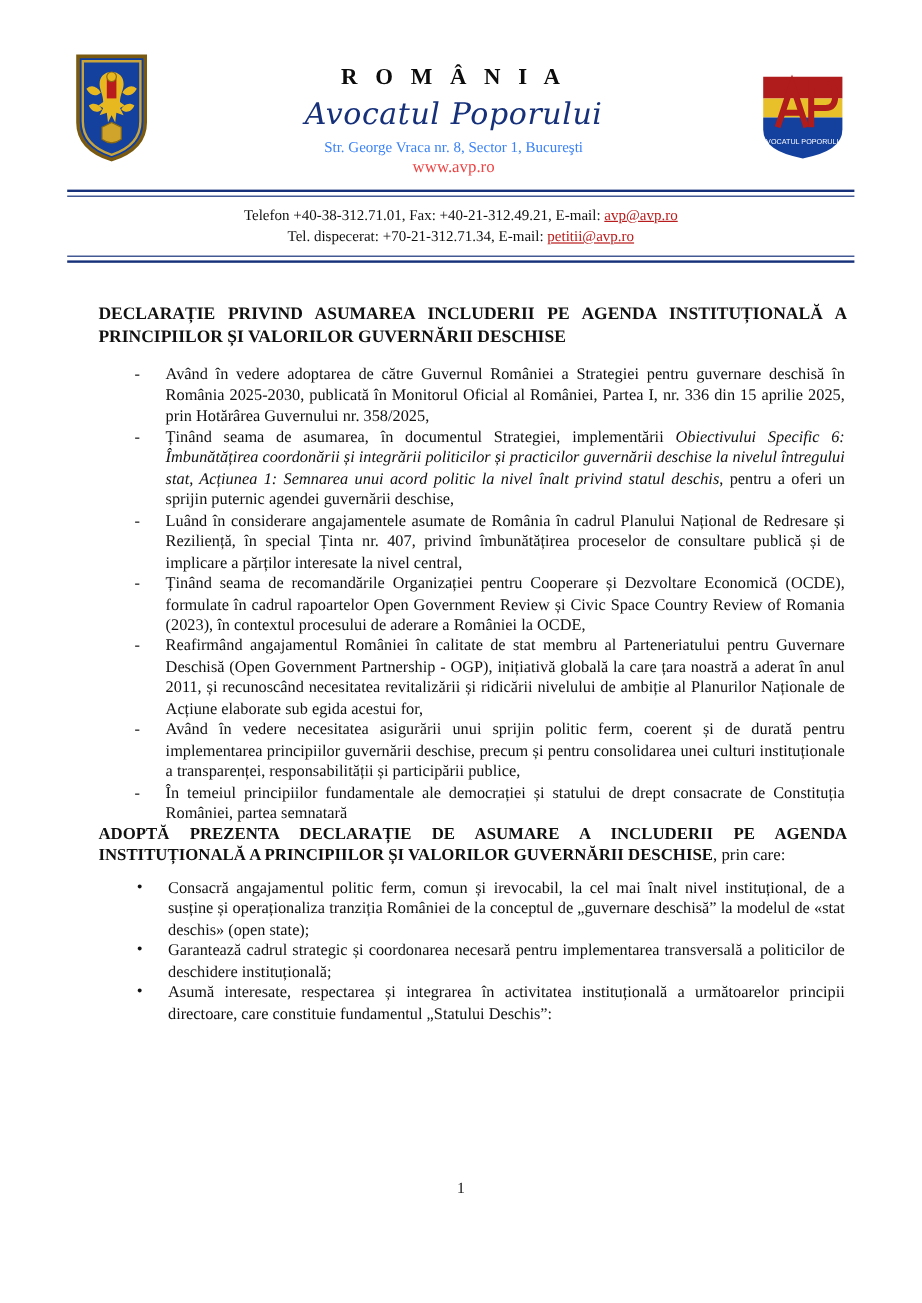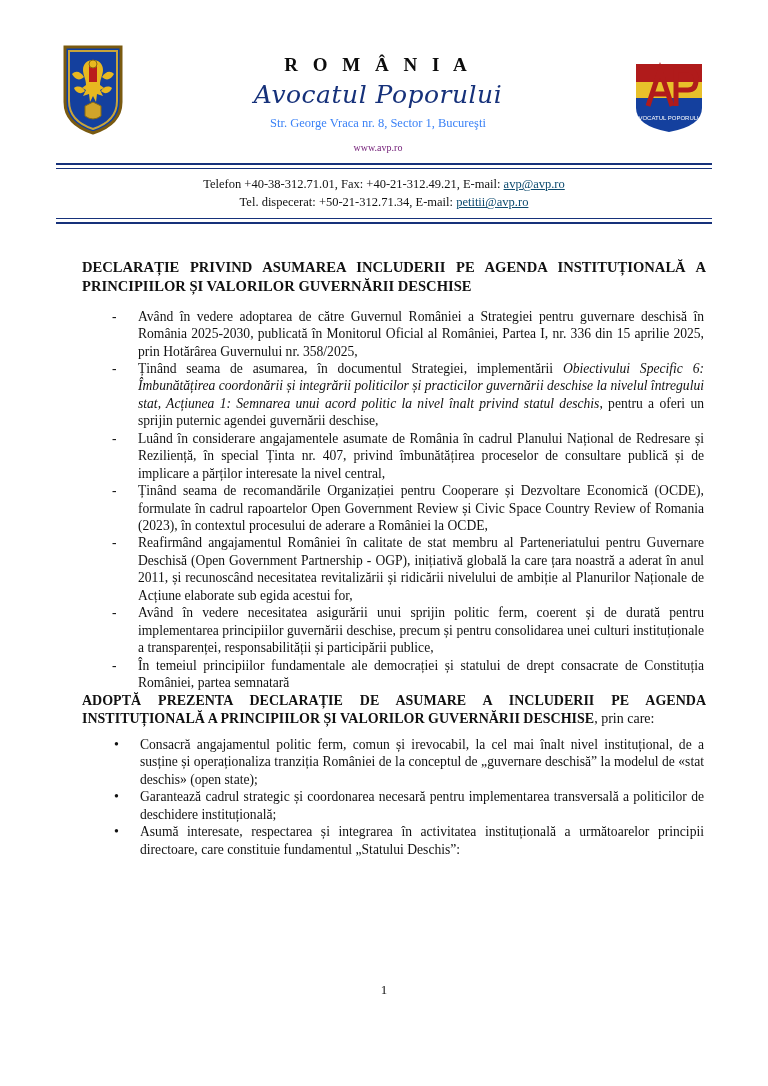--- a/index.html
+++ b/index.html
@@ -56,23 +56,23 @@
     color: #16317a;
     margin-top: 4px;
     letter-spacing: 0.5px;
   }
   .address {
     font-size: 12.5px;
     margin-top: 7px;
     color: #3b82f6;
   }
   .website {
-    font-size: 10px;
-    margin-top: 11px;
-    color: #701a75;
+    font-size: 14px;
+    margin-top: 1px;
+    color: #ef4444;
   }
 
   .logo-right {
     width: 74px;
     height: 76px;
     flex: 0 0 auto;
     margin-top: 14px;
   }
 
   .rule-double {
@@ -82,21 +82,21 @@
     height: 3px;
   }
 
   .contact {
     text-align: center;
     font-size: 12.5px;
     margin-top: 6px;
     line-height: 1.45;
   }
   .contact a {
-    color: #0c4a6e;
+    color: #b91c1c;
     text-decoration: underline;
   }
 
   .rule-double-2 {
     margin-top: 7px;
     border-top: 1px solid #16317a;
     border-bottom: 2px solid #16317a;
     height: 3px;
   }
 
@@ -214,21 +214,21 @@
     </div>
   </div>
 
   <div class="rule-double"></div>
 
   <div class="contact">
     <div>
       <span>Telefon +40-38-312.71.01,  Fax: +40-21-312.49.21, E-mail: </span><a href="#">avp@avp.ro</a>
     </div>
     <div>
-      <span>Tel. dispecerat: +50-21-312.71.34, E-mail: </span><a href="#">petitii@avp.ro</a>
+      <span>Tel. dispecerat: +70-21-312.71.34, E-mail: </span><a href="#">petitii@avp.ro</a>
     </div>
   </div>
 
   <div class="rule-double-2"></div>
 
   <div class="doc-title">DECLARAȚIE PRIVIND ASUMAREA INCLUDERII PE AGENDA INSTITUȚIONALĂ A PRINCIPIILOR ȘI VALORILOR GUVERNĂRII DESCHISE</div>
 
   <div class="list">
     <div class="li">
       <span class="marker">-</span>

